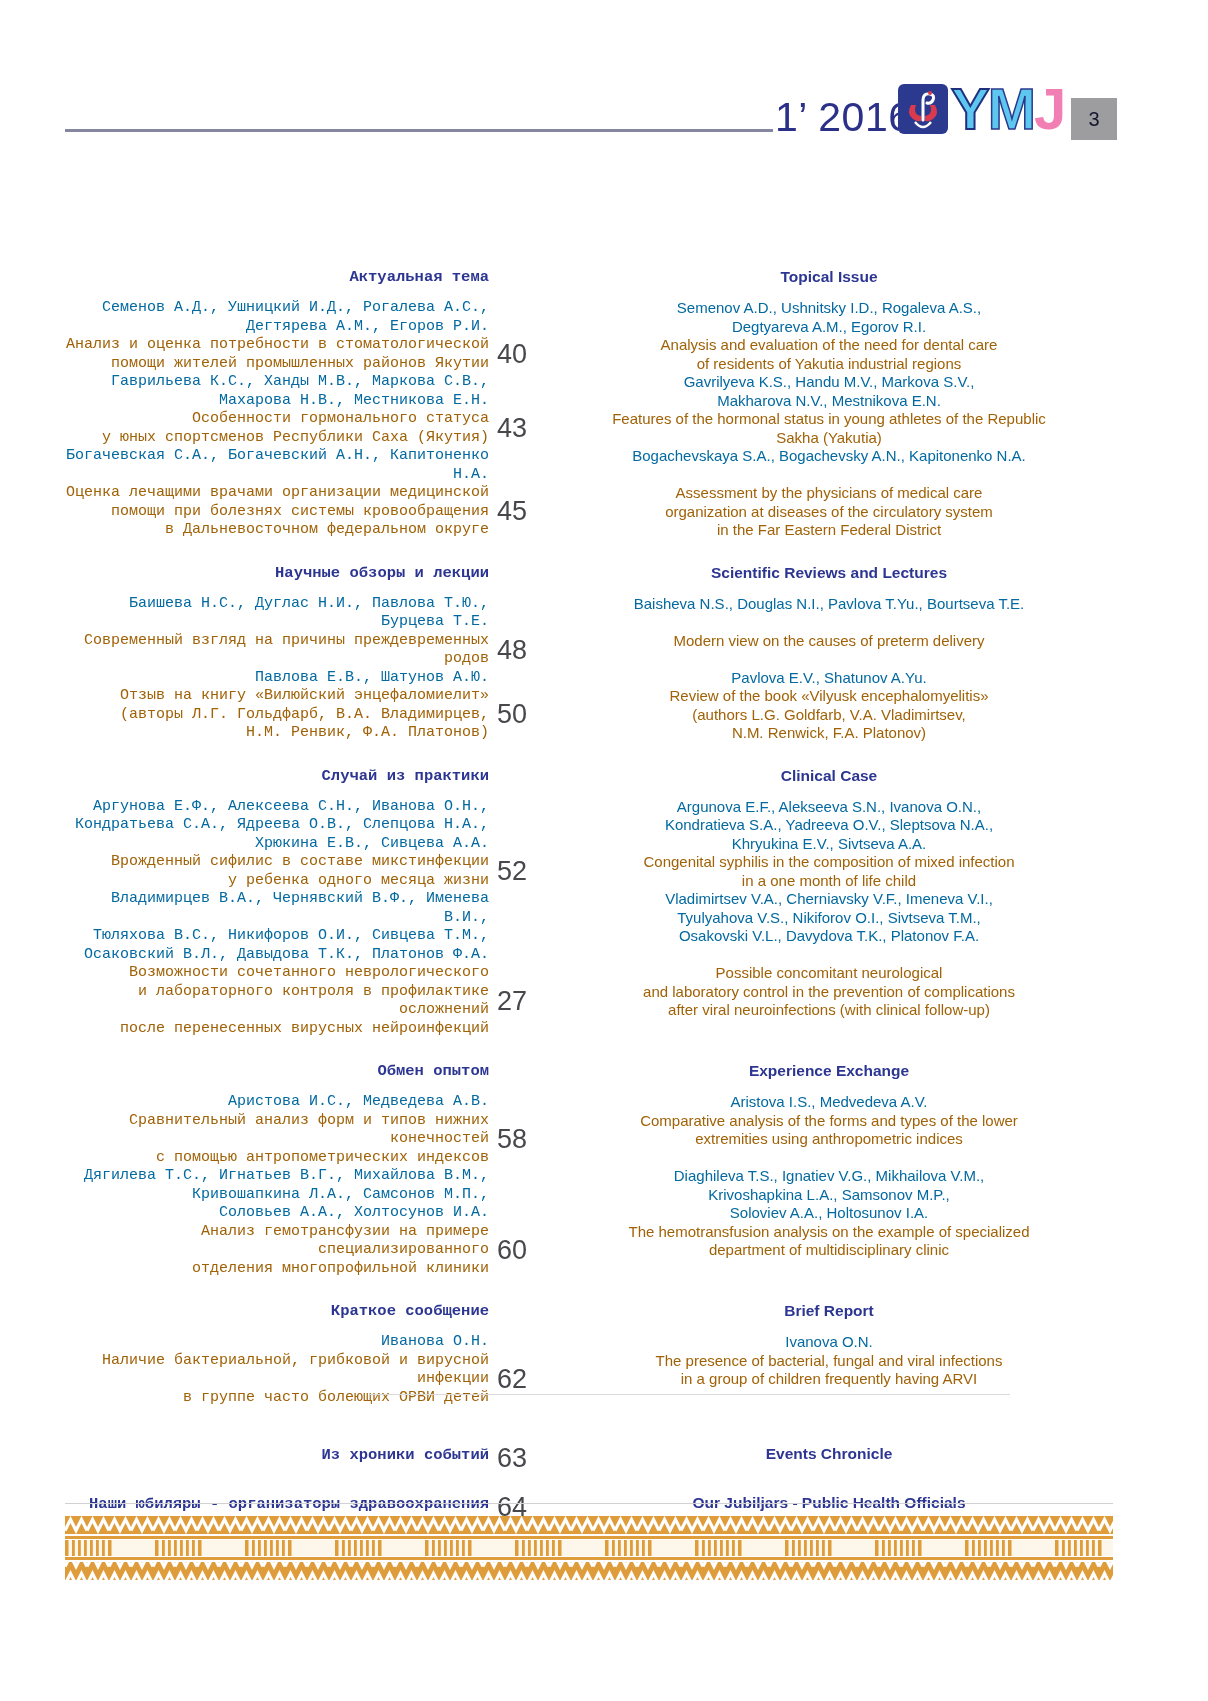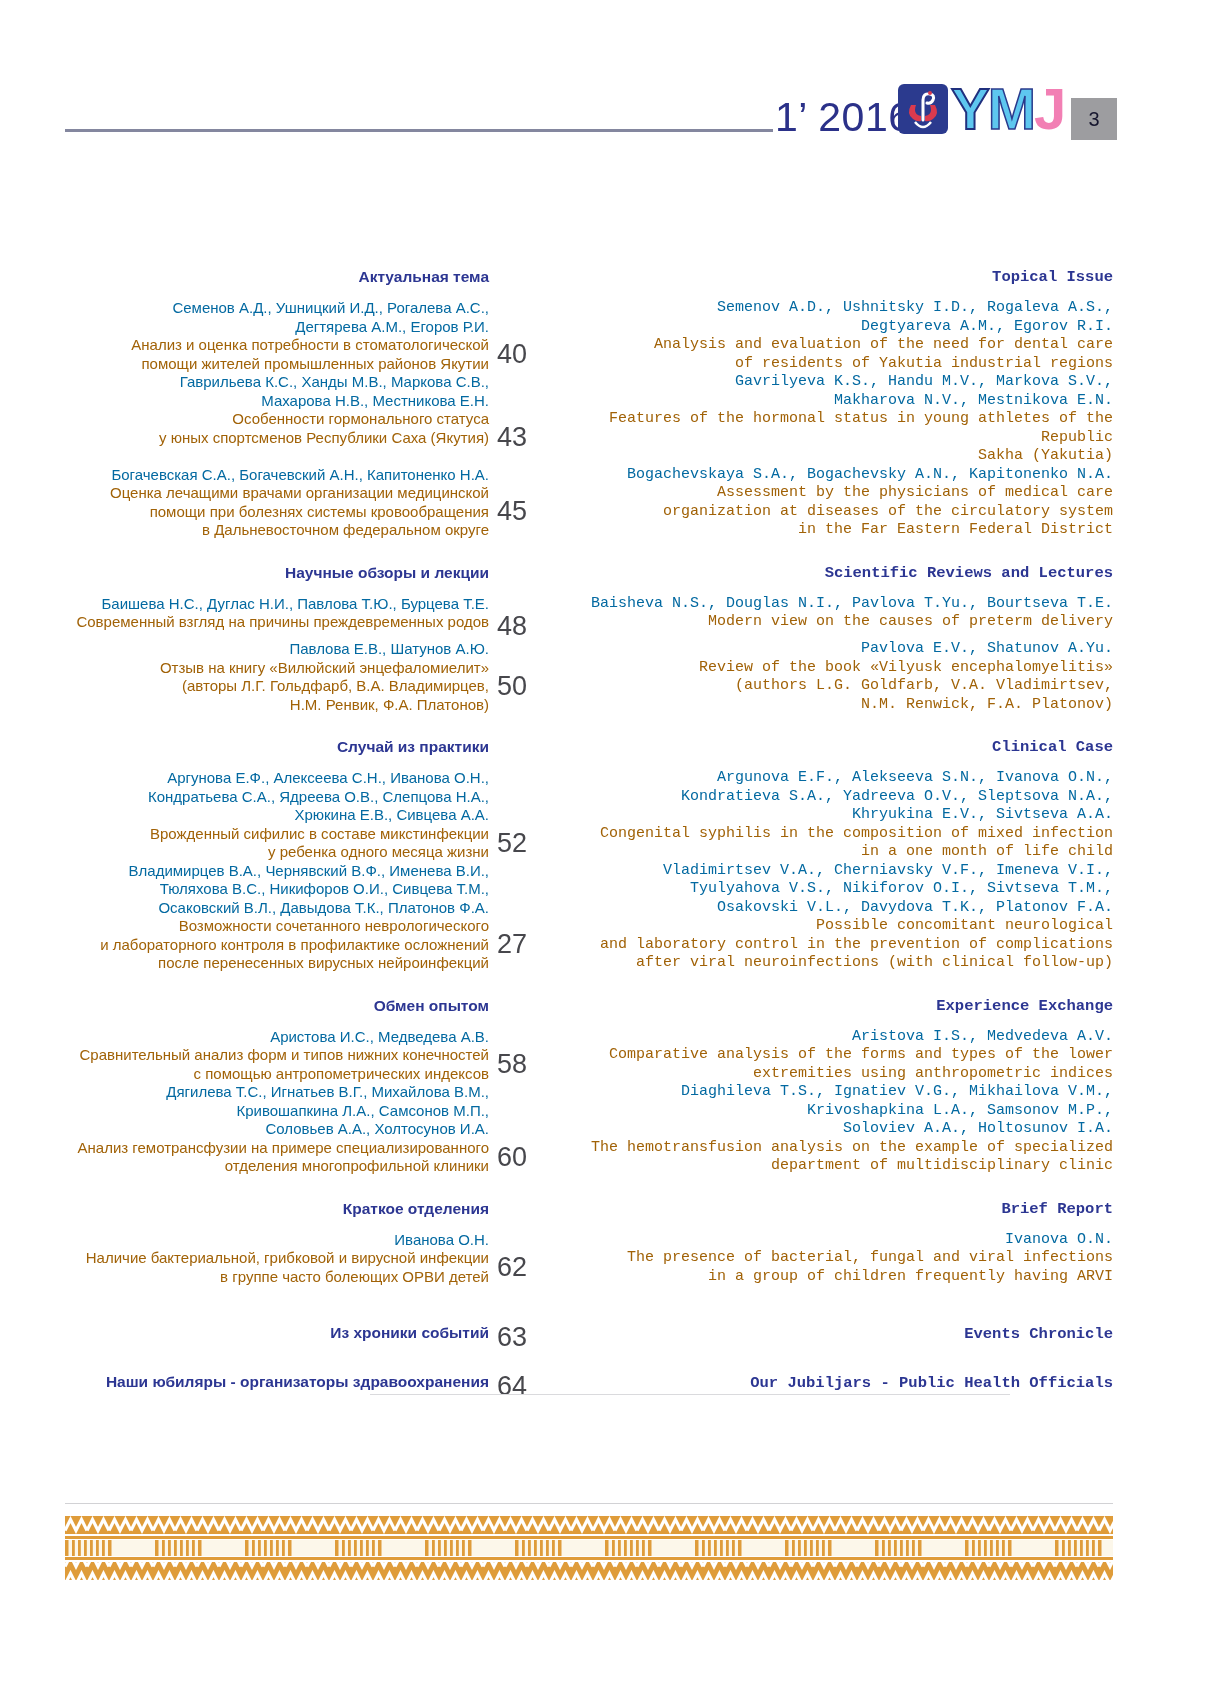--- a/index.html
+++ b/index.html
@@ -25,22 +25,22 @@
   .l-j { color:#f27fb4; }
   .page-box {
     position:absolute; left:1071px; top:98px; width:46px; height:42px;
     background:#9d9da0; display:flex; align-items:center; justify-content:center;
     font-size:20px; color:#16162e;
   }
 
   
   .toc { position:absolute; left:65px; top:268px; width:1048px; }
   .row { display:grid; grid-template-columns:432px 40px 576px; }
-  .ru { text-align:right; padding-right:8px; }
-  .en { text-align:right; padding-left:8px;font-family:Liberation Mono, monospace; }
+  .ru { text-align:right; padding-right:8px;font-family:Liberation Mono, monospace; }
+  .en { text-align:center; padding-left:8px; }
   .lines { white-space:pre-line; font-size:15px; line-height:18.5px; }
   .authors { color:#0369a1; }
   .title-t { color:#a16207; }
   .pagenum {
     font-size:27px; color:#47474c; 
     align-self:center; line-height:1; font-weight:400;
   }
   .sec-head { margin:24px 0 13px; font-weight:bold; color:#2c3692; font-size:15.5px; line-height:18px; }
   .sec-head.first { margin-top:0; }
   .simple { align-items:baseline; font-weight:bold; color:#2c3692; font-size:15.5px; line-height:18px; }
@@ -222,21 +222,21 @@
 Soloviev A.A., Holtosunov I.A.</div>
       </div>
       <div class="row trow">
         <div class="ru lines title-t">Анализ гемотрансфузии на примере специализированного
 отделения  многопрофильной клиники</div>
         <div class="pagenum">60</div>
         <div class="en lines title-t">The hemotransfusion analysis on the example of specialized
 department of multidisciplinary clinic</div>
       </div>
       <div class="row sec-head">
-        <div class="ru">Краткое отделения</div>
+        <div class="ru">Краткое сообщение</div>
         <div class=""></div>
         <div class="en">Brief Report</div>
       </div>
       <div class="row arow">
         <div class="ru lines authors">Иванова О.Н.</div>
         <div class=""></div>
         <div class="en lines authors">Ivanova O.N.</div>
       </div>
       <div class="row trow">
         <div class="ru lines title-t">Наличие бактериальной, грибковой и вирусной инфекции

